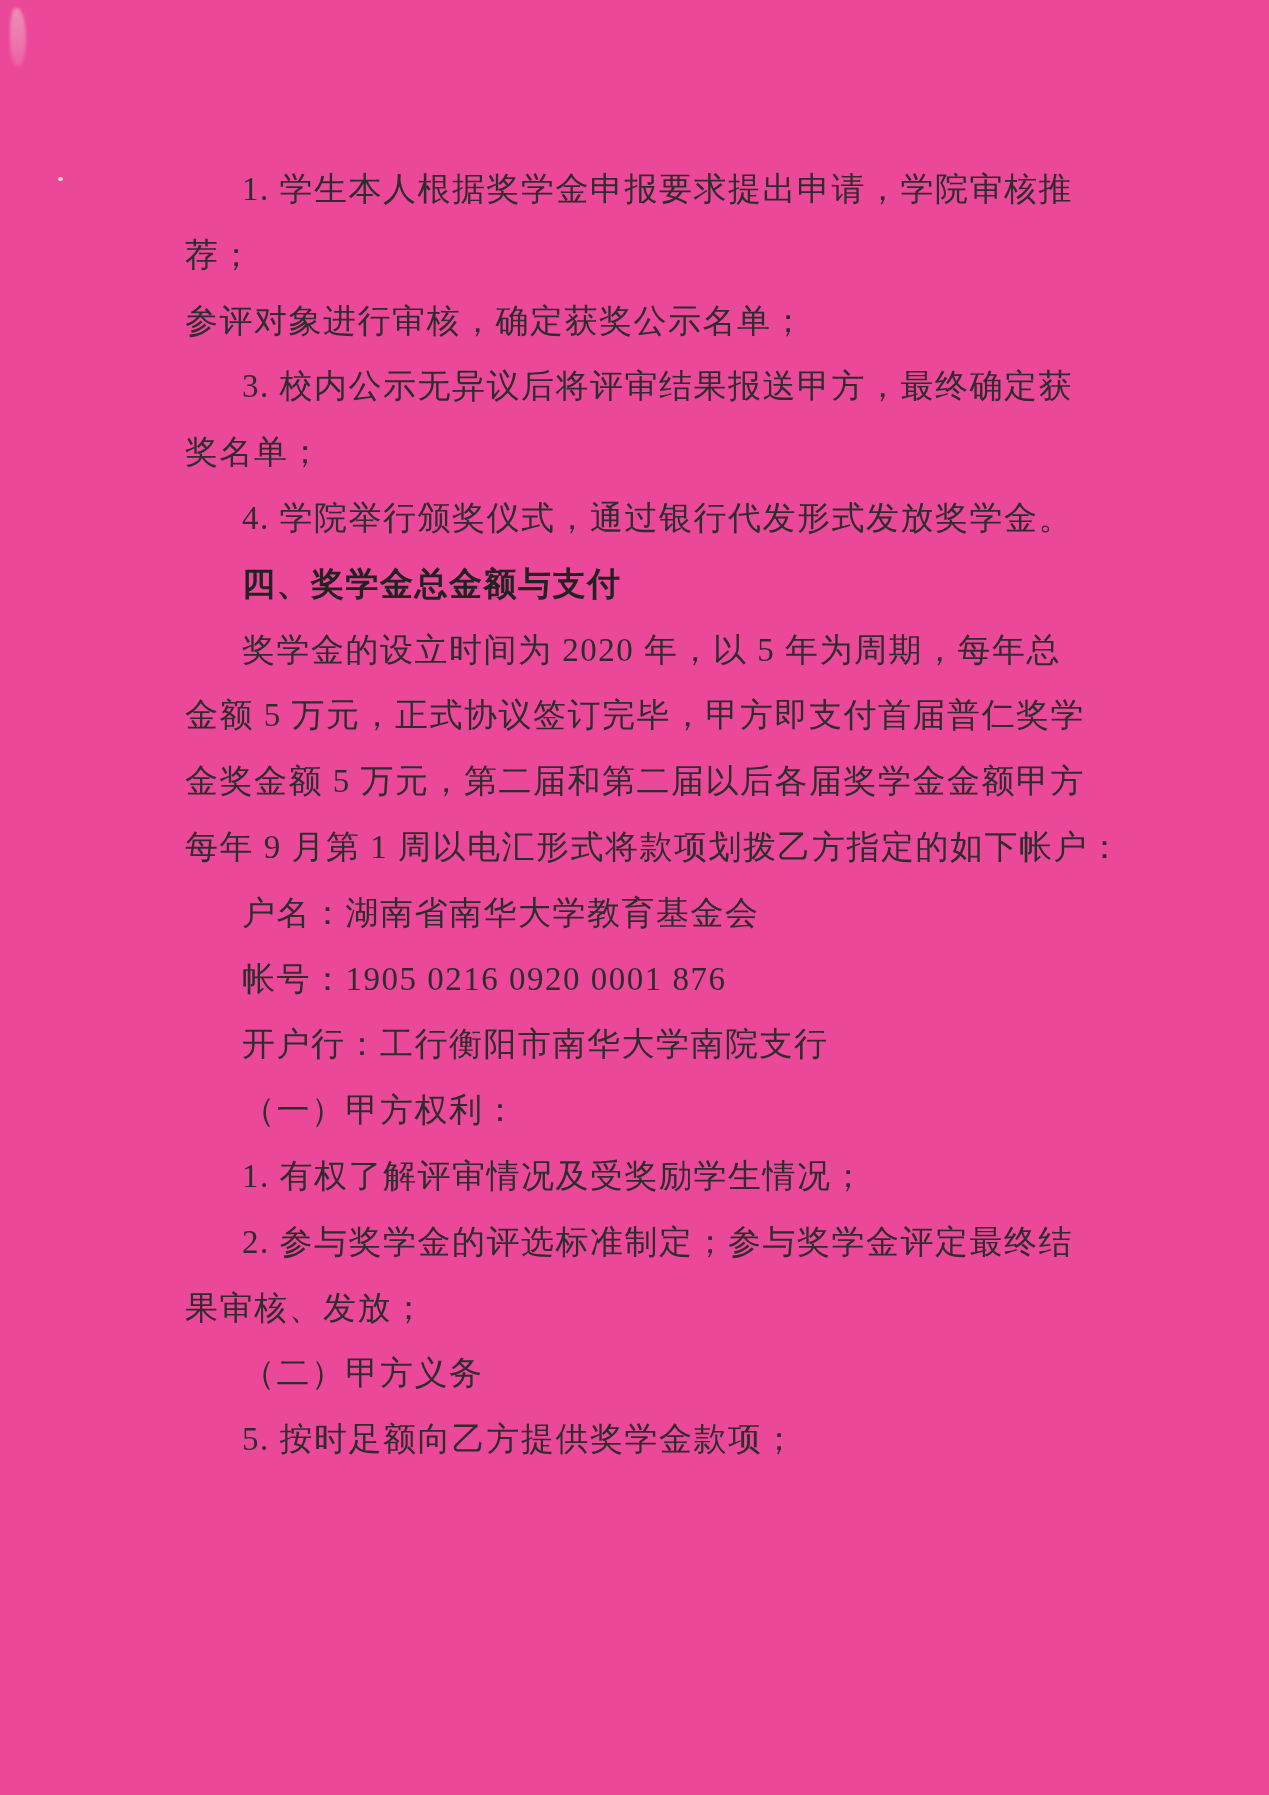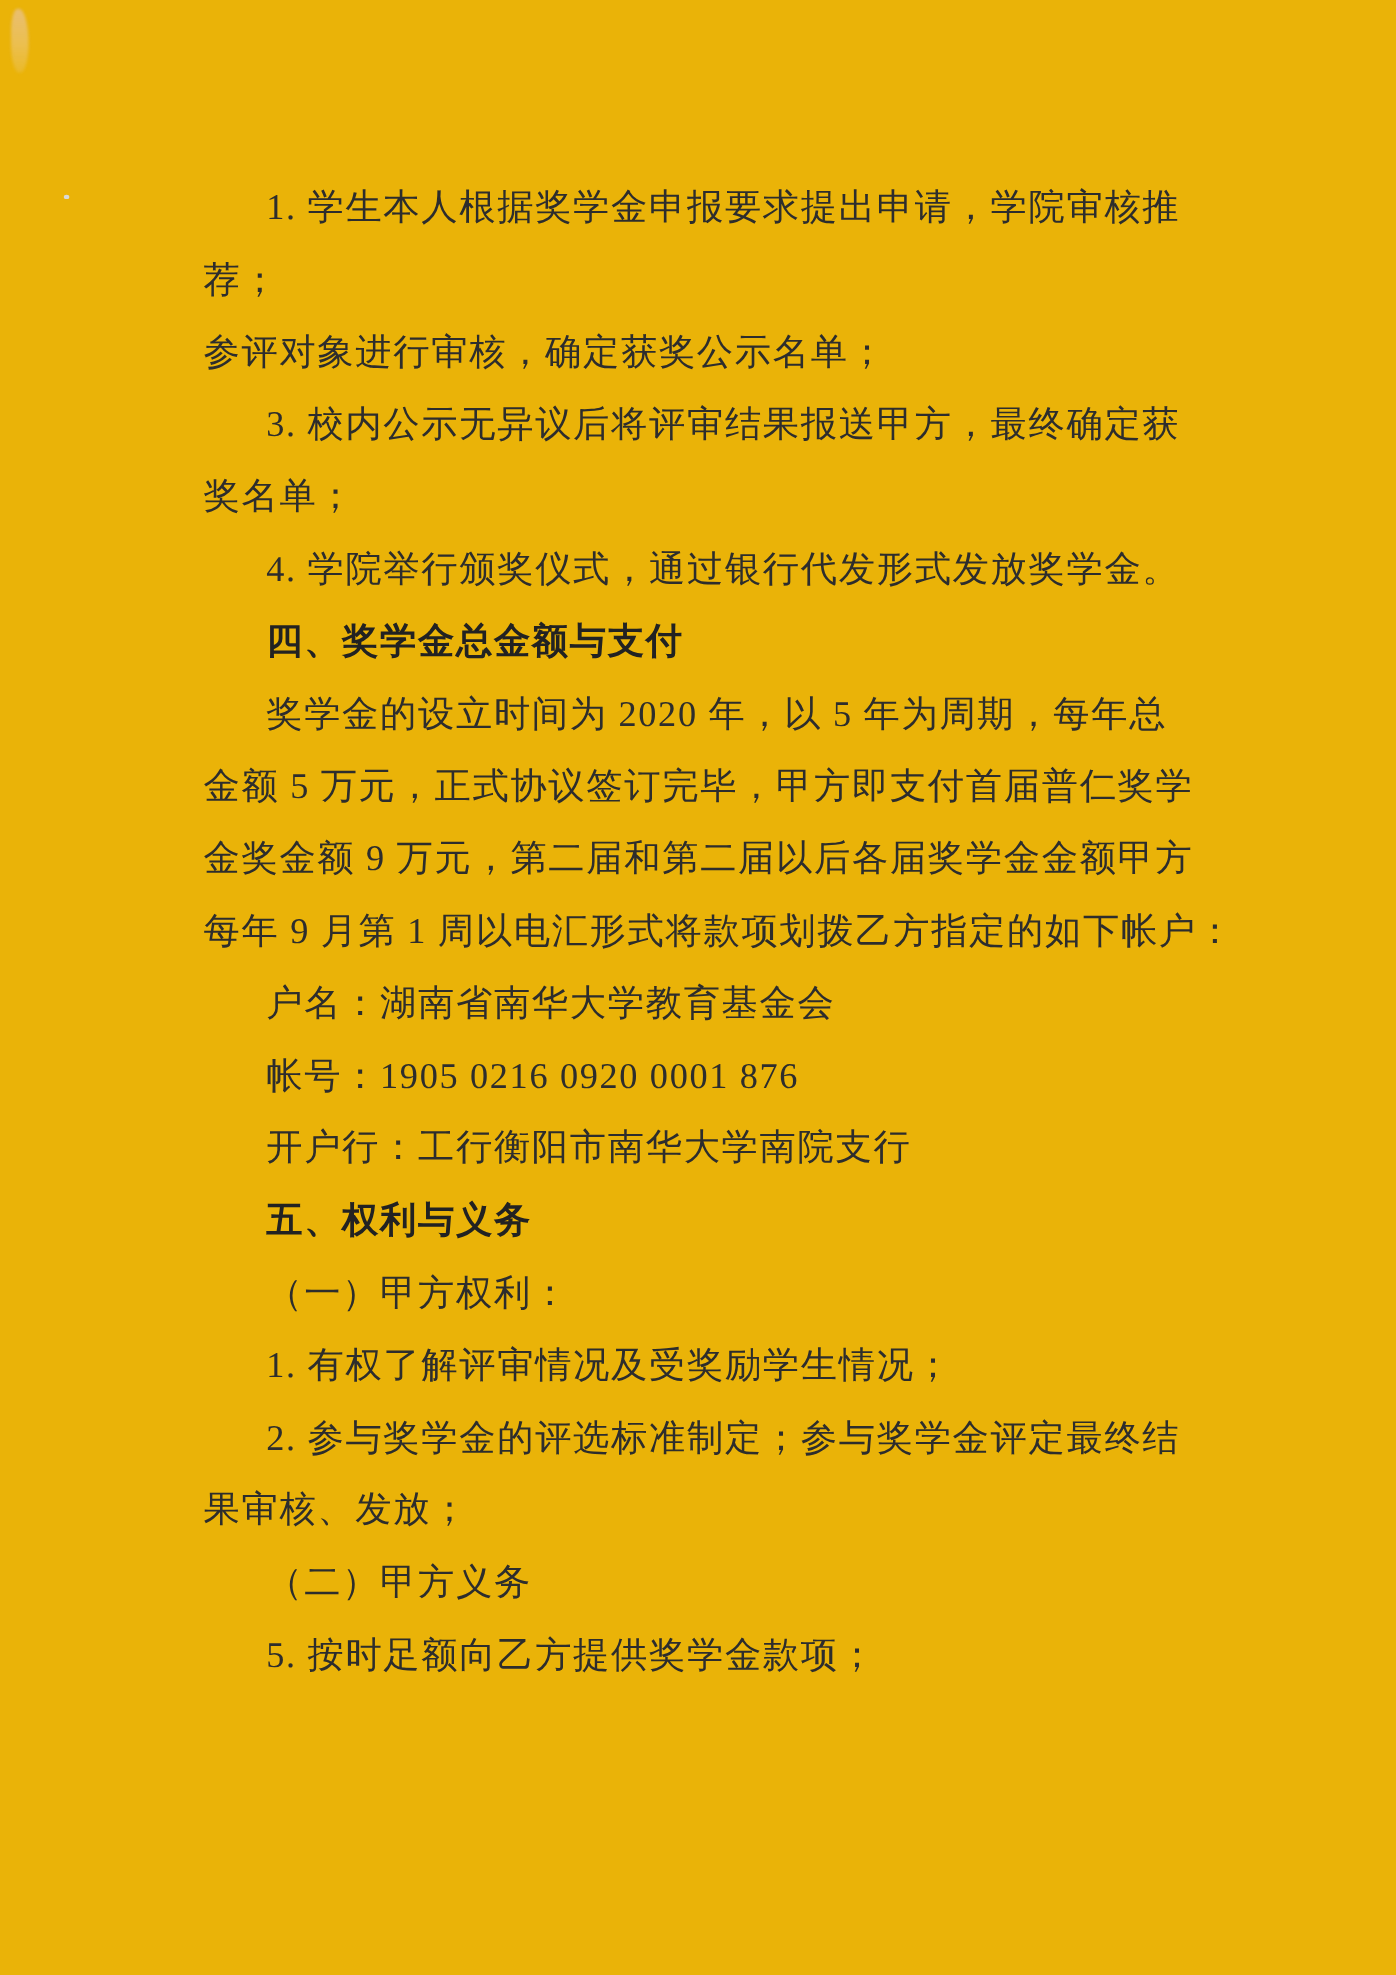--- a/index.html
+++ b/index.html
@@ -10,21 +10,21 @@
     width: 1269px;
     height: 1795px;
     background: #fefefe;
     overflow: hidden;
     position: relative;
     font-family: "Liberation Serif", "DejaVu Serif", serif;
   }
   .page {
     position: absolute;
     inset: 0;
-    background: #eab308;
+    background: #ec4899;
   }
   .text-block {
     position: absolute;
     top: 157px;
     left: 185px;
     width: 790px;
     color: #2d2d2d;
   }
   .line {
     height: 65.8px;
@@ -75,26 +75,25 @@
   <div class="text-block">
     <div class="line indent">1. 学生本人根据奖学金申报要求提出申请，学院审核推</div>
     <div class="line">荐；</div>
     <div class="line">参评对象进行审核，确定获奖公示名单；</div>
     <div class="line indent">3. 校内公示无异议后将评审结果报送甲方，最终确定获</div>
     <div class="line">奖名单；</div>
     <div class="line indent">4. 学院举行颁奖仪式，通过银行代发形式发放奖学金。</div>
     <div class="line indent bold">四、奖学金总金额与支付</div>
     <div class="line indent">奖学金的设立时间为 2020 年，以 5 年为周期，每年总</div>
     <div class="line">金额 5 万元，正式协议签订完毕，甲方即支付首届普仁奖学</div>
-    <div class="line">金奖金额 9 万元，第二届和第二届以后各届奖学金金额甲方</div>
+    <div class="line">金奖金额 5 万元，第二届和第二届以后各届奖学金金额甲方</div>
     <div class="line">每年 9 月第 1 周以电汇形式将款项划拨乙方指定的如下帐户：</div>
     <div class="line indent">户名：湖南省南华大学教育基金会</div>
     <div class="line indent">帐号：1905 0216 0920 0001 876</div>
     <div class="line indent">开户行：工行衡阳市南华大学南院支行</div>
-    <div class="line indent bold">五、权利与义务</div>
     <div class="line indent">（一）甲方权利：</div>
     <div class="line indent">1. 有权了解评审情况及受奖励学生情况；</div>
     <div class="line indent">2. 参与奖学金的评选标准制定；参与奖学金评定最终结</div>
     <div class="line">果审核、发放；</div>
     <div class="line indent">（二）甲方义务</div>
     <div class="line indent">5. 按时足额向乙方提供奖学金款项；</div>
   </div>
 </div>
 
 </body></html>

